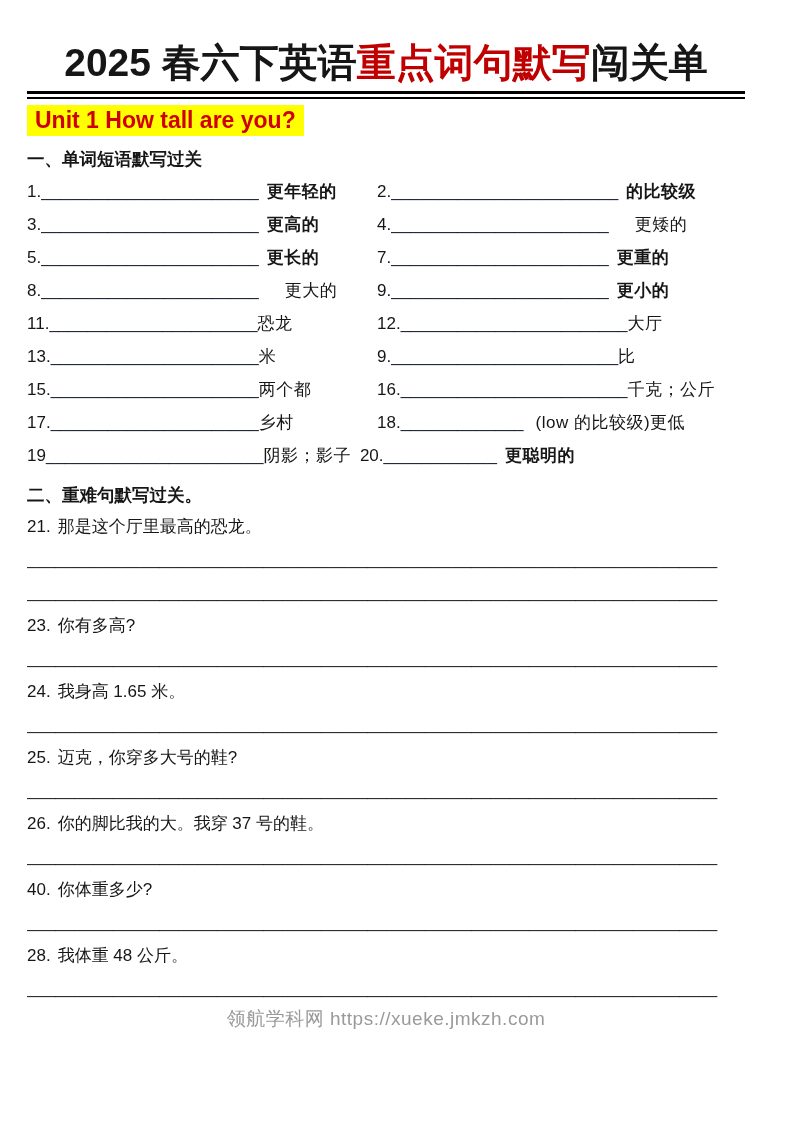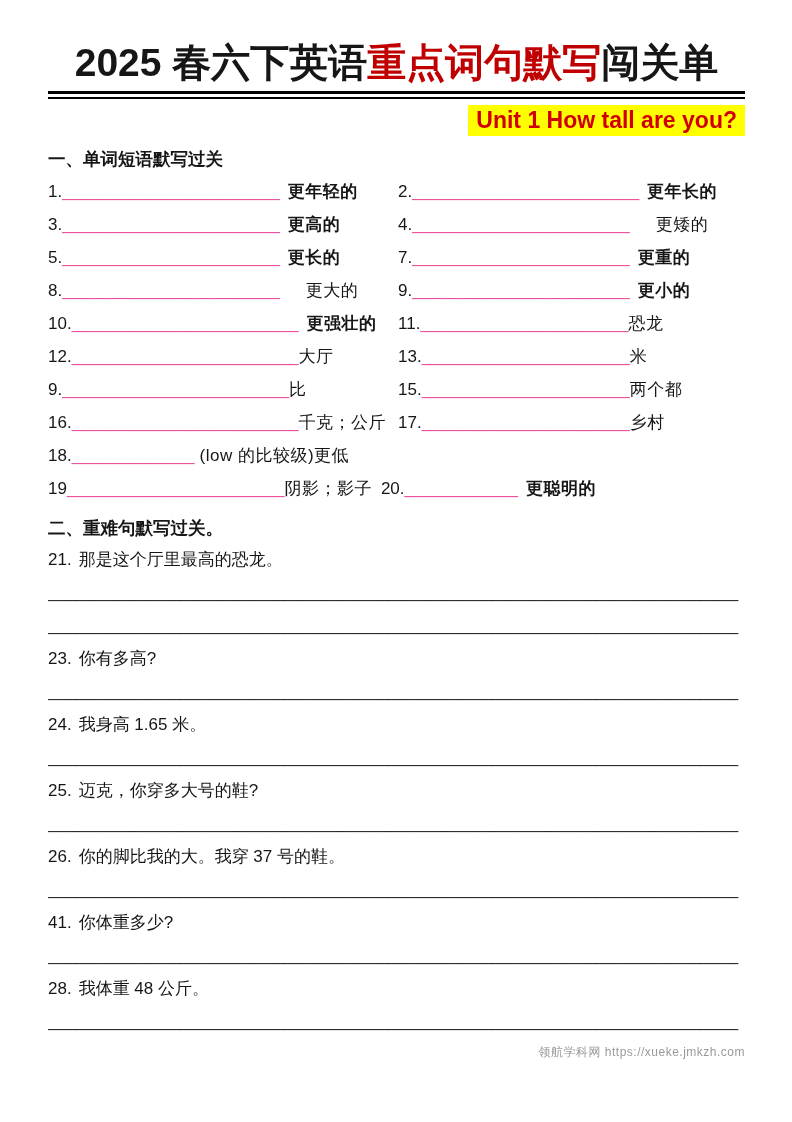--- a/index.html
+++ b/index.html
@@ -1,84 +1,83 @@
 <!DOCTYPE html>
 <html style="--title-red: #C00000; --subtitle-red: #D00000; --highlight-yellow: #FFFF00; --watermark-gray: #9A9A9A;"><head>
 <meta charset="utf-8">
 <style>
   html,body { margin:0; padding:0; background:#ffffff; }
   body {
     width:792px; height:1122px; overflow:hidden;
     font-family:"Liberation Sans","DejaVu Sans",sans-serif;
     color:#161616;
   }
-  .page { box-sizing:border-box; width:792px; height:1098px; padding:40px 47px 0 48px; }
+  .page { box-sizing:border-box; width:792px; height:1098px; padding:40px 47px 0 27px; }
 
   
   .title { text-align:center; font-size:39px; font-weight:700; line-height:46px; letter-spacing:0; white-space:nowrap; }
   .t-red { color:var(--title-red,#C00000); }
   .rule { margin-top:5px; height:3px; border-top:3px solid #000; border-bottom:2px solid #000; }
 
   
-  .sub-row { text-align:right; margin-top:6px; line-height:31px; }
+  .sub-row { text-align:left; margin-top:6px; line-height:31px; }
   .subtitle { display:inline-block; background:var(--highlight-yellow,#FFFF00); color:var(--subtitle-red,#D00000);
               font-size:23px; font-weight:700; line-height:29px; padding:1px 8px; }
 
   
   .sec-h { font-size:17.5px; font-weight:600; line-height:24px; margin-top:9px; }
   .sec-h.sec2 { margin-top:8px; line-height:30px; }
 
   
   .grid { display:grid; grid-template-columns:350px 1fr; margin-top:4px; font-size:17px; }
   .grid > div { line-height:33px; white-space:nowrap; overflow:hidden; }
   .full-row { grid-column:1 / -1; }
   .num { letter-spacing:0; }
-  .blank { letter-spacing:0; color:#ec4899; }
+  .blank { letter-spacing:0; color:#0f172a; }
   .hint { letter-spacing:0.5px; }
   .g0 { margin-left:0; }
-  .g6 { margin-left:5px; }
+  .g6 { margin-left:12px; }
   .g8 { margin-left:8px;font-weight:bold; }
   .g26 { margin-left:26px; }
   .m20 { margin-left:9px; }
 
   
   .s-item { font-size:17px; }
   .s-text { line-height:33px; white-space:nowrap; }
   .s-num { margin-right:7px; }
   .s-line { line-height:33px; height:33px; white-space:nowrap; overflow:hidden; color:#1c1c1c; letter-spacing:0; }
 
   
-  .footer { margin-top:3px; text-align:right; font-size:12px; line-height:22px;
+  .footer { margin-top:3px; text-align:center; font-size:19px; line-height:22px;
             color:var(--watermark-gray,#9a9a9a); letter-spacing:0.5px; }
 </style>
 </head>
 <body>
 
 <div class="page">
 
   <div class="title"><span>2025 春六下英语</span><span class="t-red">重点词句默写</span><span>闯关单</span></div>
 
   <div class="rule"></div>
 
   <div class="sub-row">
     <span class="subtitle">Unit 1 How tall are you?</span>
   </div>
 
   <div class="sec-h">一、单词短语默写过关</div>
 
   <div class="grid">
     <div><span class="num">1.</span><span class="blank">_______________________</span><span class="hint g8">更年轻的</span></div>
-    <div><span class="num">2.</span><span class="blank">________________________</span><span class="hint g8">更年长的</span></div>
+    <div><span class="num">2.</span><span class="blank">________________________</span><span class="hint g8">的比较级</span></div>
     <div><span class="num">3.</span><span class="blank">_______________________</span><span class="hint g8">更高的</span></div>
     <div><span class="num">4.</span><span class="blank">_______________________</span><span class="hint g26">更矮的</span></div>
     <div><span class="num">5.</span><span class="blank">_______________________</span><span class="hint g8">更长的</span></div>
     <div><span class="num">7.</span><span class="blank">_______________________</span><span class="hint g8">更重的</span></div>
     <div><span class="num">8.</span><span class="blank">_______________________</span><span class="hint g26">更大的</span></div>
     <div><span class="num">9.</span><span class="blank">_______________________</span><span class="hint g8">更小的</span></div>
-    <div><span class="num">10.</span><span class="blank">________________________</span><span class="hint g8">更强壮的</span></div>
     <div><span class="num">11.</span><span class="blank">______________________</span><span class="hint g0">恐龙</span></div>
     <div><span class="num">12.</span><span class="blank">________________________</span><span class="hint g0">大厅</span></div>
     <div><span class="num">13.</span><span class="blank">______________________</span><span class="hint g0">米</span></div>
     <div><span class="num">9.</span><span class="blank">________________________</span><span class="hint g0">比</span></div>
     <div><span class="num">15.</span><span class="blank">______________________</span><span class="hint g0">两个都</span></div>
     <div><span class="num">16.</span><span class="blank">________________________</span><span class="hint g0">千克；公斤</span></div>
     <div><span class="num">17.</span><span class="blank">______________________</span><span class="hint g0">乡村</span></div>
     <div><span class="num">18.</span><span class="blank">_____________</span><span class="hint g6">(low 的比较级)更低</span></div>
     <div class="full-row"><span><span class="num">19</span><span class="blank">_______________________</span><span class="hint g0">阴影；影子</span></span><span class="m20"><span class="num">20.</span><span class="blank">____________</span><span class="hint g8">更聪明的</span></span></div>
   </div>
@@ -103,21 +102,21 @@
     </div>
     <div class="s-item">
       <div class="s-text"><span class="s-num">25.</span><span>迈克，你穿多大号的鞋?</span></div>
       <div class="s-line">_________________________________________________________________________</div>
     </div>
     <div class="s-item">
       <div class="s-text"><span class="s-num">26.</span><span>你的脚比我的大。我穿 37 号的鞋。</span></div>
       <div class="s-line">_________________________________________________________________________</div>
     </div>
     <div class="s-item">
-      <div class="s-text"><span class="s-num">41.</span><span>你体重多少?</span></div>
+      <div class="s-text"><span class="s-num">40.</span><span>你体重多少?</span></div>
       <div class="s-line">_________________________________________________________________________</div>
     </div>
     <div class="s-item">
       <div class="s-text"><span class="s-num">28.</span><span>我体重 48 公斤。</span></div>
       <div class="s-line">_________________________________________________________________________</div>
     </div>
   </div>
 
   <div class="footer">领航学科网 https://xueke.jmkzh.com</div>
 

